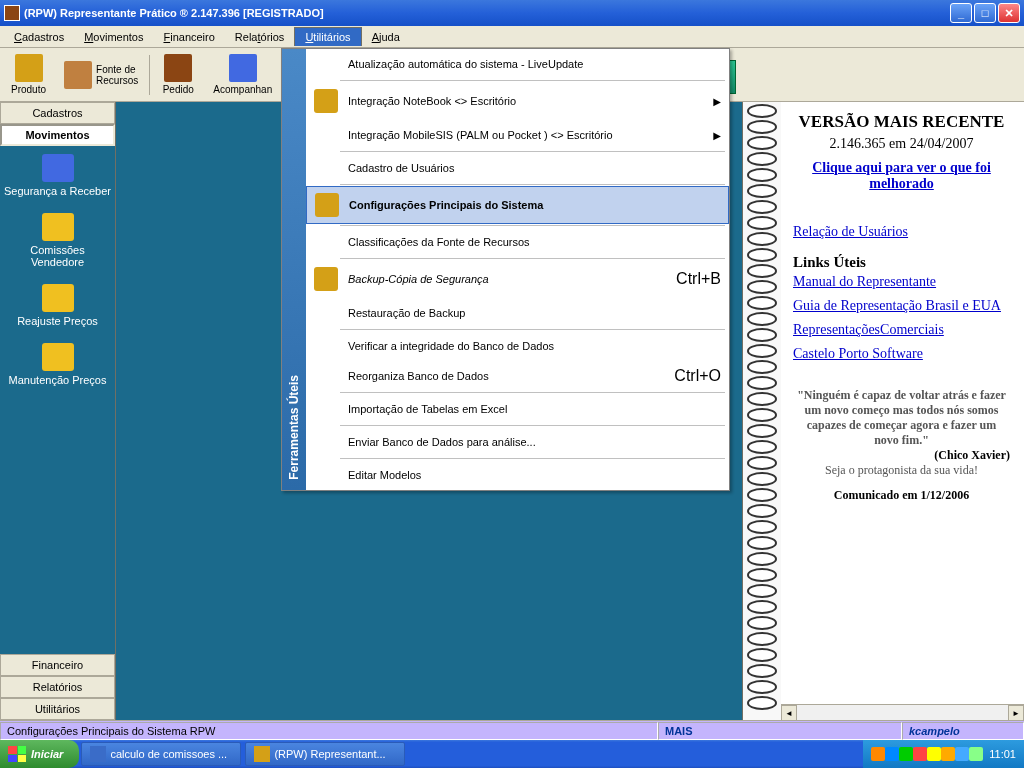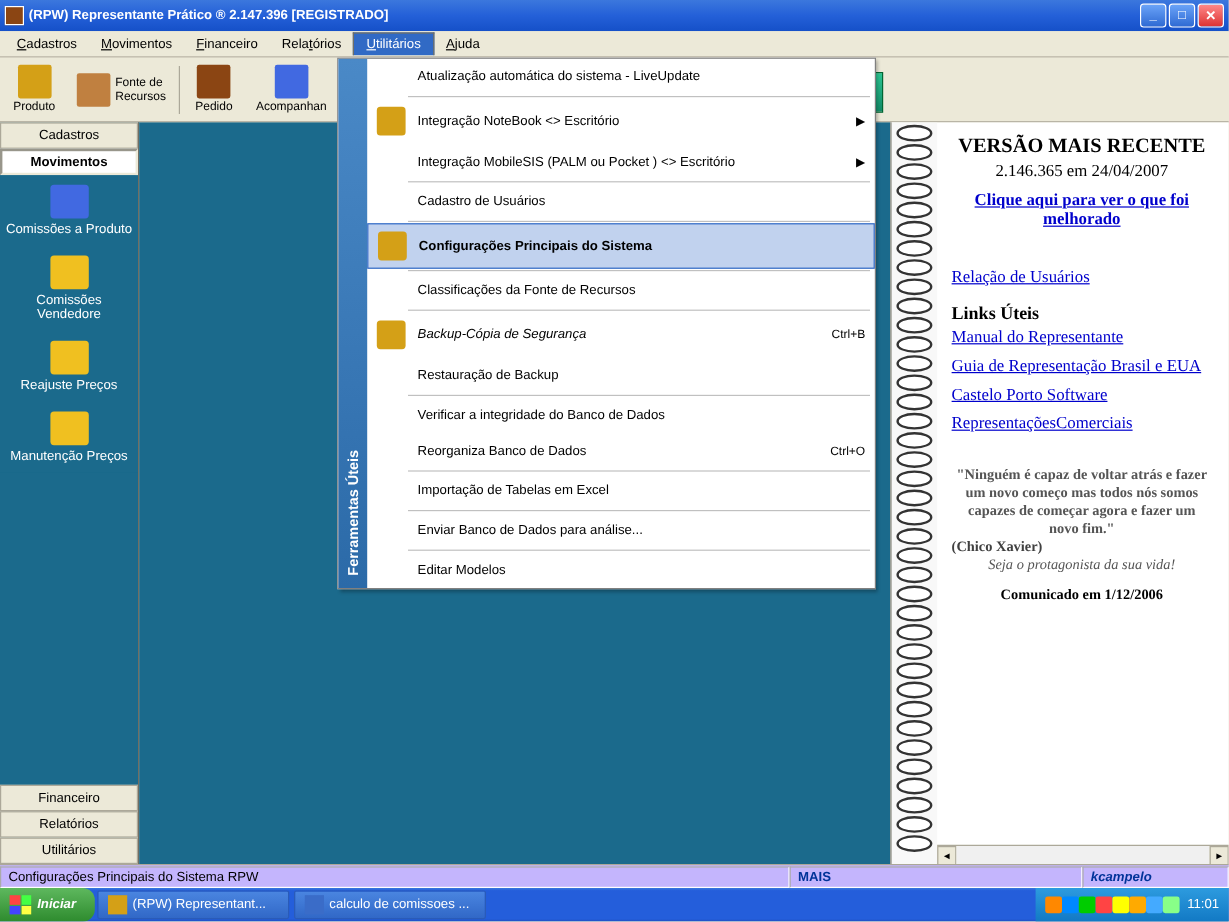--- a/index.html
+++ b/index.html
@@ -49,36 +49,36 @@
 .dropdown-sidebar { width: 24px; background: linear-gradient(to bottom,#4a89c7,#2b6aa8); display: flex; align-items: flex-end; justify-content: center; }
 .dropdown-sidebar-text { color: #fff; font-weight: bold; writing-mode: vertical-rl; transform: rotate(180deg); padding: 10px 0; font-size: 12px; }
 .dropdown-items { flex: 1; }
 .dd-item { display: flex; align-items: center; height: 30px; padding: 0 8px; cursor: default; position: relative; }
 .dd-item.tall { height: 38px; }
 .dd-item.highlighted { background: #c1d2ee; border: 1px solid #316ac5; font-weight: bold; }
 .dd-item .dd-icon { width: 24px; height: 24px; margin-right: 10px; background: transparent; }
 .dd-item .dd-icon.has { background: #d4a017; border-radius: 3px; }
 .dd-item .dd-label { flex: 1; }
 .dd-item .dd-arrow { font-size: 10px; }
-.dd-item .dd-shortcut { margin-left: auto; font-size: 10px; }
+.dd-item .dd-shortcut { margin-left: auto; font-size: 16px; }
 .dd-sep { height: 1px; margin: 1px 4px 1px 34px; border-top: 1px solid #c0c0c0; }
 
 
 .right-panel { width: 282px; background: #fff; border-left: 1px solid #716f64; position: relative; overflow: hidden; }
 .spiral { position: absolute; left: 0; top: 0; bottom: 0; width: 38px; background: #f8f8f8; }
 .spiral-ring { width: 30px; height: 14px; margin: 2px 4px; border: 2px solid #333; border-radius: 50%/50%; background: #fff; }
 .rp-content { margin-left: 44px; padding: 10px 14px 6px 6px; height: calc(100% - 16px); overflow: hidden; }
 .rp-title { font-family: 'Times New Roman', serif; font-size: 17px; font-weight: bold; text-align: center; margin-bottom: 4px; }
 .rp-ver { font-family: 'Times New Roman', serif; font-size: 14px; text-align: center; margin-bottom: 8px; }
 .rp-link { font-family: 'Times New Roman', serif; font-size: 14px; color: #0000cc; text-decoration: underline; display: block; margin-bottom: 8px; }
 .rp-link.center { text-align: center; font-weight: bold; }
 .rp-section { font-family: 'Times New Roman', serif; font-size: 15px; font-weight: bold; margin-top: 14px; margin-bottom: 3px; }
 .rp-quote { font-family: 'Times New Roman', serif; font-size: 12px; font-weight: bold; color: #555; text-align: center; margin-top: 26px; }
-.rp-quote-author { font-family: 'Times New Roman', serif; font-size: 12px; font-weight: bold; color: #404040; text-align: left; }
-.rp-quote-epilog { font-family: 'Times New Roman', serif; font-size: 12px; color: #555; text-align: center; margin-bottom: 8px; font-style: italic; }
+.rp-quote-author { font-family: 'Times New Roman', serif; font-size: 12px; font-weight: bold; color: #000000; text-align: right; }
+.rp-quote-epilog { font-family: 'Times New Roman', serif; font-size: 12px; color: #555; text-align: center; margin-bottom: 8px; }
 .rp-clients { font-family: 'Times New Roman', serif; font-size: 18px; text-align: center; margin-top: 10px; }
 .rp-comm { font-family: 'Times New Roman', serif; font-size: 12px; font-weight: bold; text-align: center; margin-top: 10px; }
 .rp-scroll { position: absolute; bottom: 0; left: 38px; right: 0; height: 16px; background: #ece9d8; border-top: 1px solid #aca899; display: flex; }
 .rp-scroll .sbtn { width: 16px; height: 16px; background: #ece9d8; border: 1px solid #aca899; display: flex; align-items: center; justify-content: center; font-size: 8px; }
 .rp-scroll .strack { flex: 1; background: #f0f0f0; }
 
 
 .statusbar { height: 20px; background: #c4b5fd; border-top: 1px solid #aca899; display: flex; align-items: center; font-size: 11px; }
 .status-cell { border: 1px inset #fff; padding: 1px 6px; height: 18px; display: flex; align-items: center; }
 .status-cell.main { flex: 1; }
@@ -142,21 +142,21 @@
 <div class="main-area">
 
   <div class="sidebar-left">
     <div class="sb-accordion-btn">Cadastros</div>
     <div class="sb-accordion-btn active">
         <b>Movimentos</b>
       </div>
     <div class="sb-items">
       <div class="sb-item">
         <div class="sicon" style="background:#4169e1"></div>
-        <span>Comissões a Produto</span>
+        <span>Segurança a Receber</span>
       </div>
       <div class="sb-item">
         <div class="sicon"></div>
         <span>Comissões Vendedore</span>
       </div>
       <div class="sb-item">
         <div class="sicon"></div>
         <span>Reajuste Preços</span>
       </div>
       <div class="sb-item">
@@ -217,22 +217,22 @@
     </div>
     <div class="rp-content">
       <div class="rp-title">VERSÃO MAIS RECENTE</div>
       <div class="rp-ver">2.146.365 em 24/04/2007</div>
       <a class="rp-link center">Clique aqui para ver o que foi melhorado</a>
       <br><br>
       <a class="rp-link">Relação de Usuários</a>
       <div class="rp-section">Links Úteis</div>
       <a class="rp-link">Manual do Representante</a>
       <a class="rp-link">Guia de Representação Brasil e EUA</a>
+      <a class="rp-link">RepresentaçõesComerciais</a>
       <a class="rp-link">Castelo Porto Software</a>
-      <a class="rp-link">RepresentaçõesComerciais</a>
       <div class="rp-quote">"Ninguém é capaz de voltar atrás e fazer um novo começo mas todos nós somos capazes de começar agora e fazer um novo fim."</div>
       <div class="rp-quote-author">(Chico Xavier)</div>
       <div class="rp-quote-epilog">Seja o protagonista da sua vida!</div>
       <div class="rp-comm">Comunicado em 1/12/2006</div>
     </div>
     <div class="rp-scroll">
       <div class="sbtn">◄</div>
       <div class="strack"></div>
       <div class="sbtn">►</div>
     </div>
@@ -322,26 +322,26 @@
   <div class="start-btn">
     <div class="flag">
         <div></div>
         <div></div>
         <div></div>
         <div></div>
       </div>
     <span>Iniciar</span>
   </div>
   <div class="task-item">
+    <div class="ticon-sm" style="background:#3a6cc8"></div>
+    <span>calculo de comissoes ...</span>
+  </div>
+  <div class="task-item">
     <div class="ticon-sm"></div>
     <span>(RPW) Representant...</span>
-  </div>
-  <div class="task-item">
-    <div class="ticon-sm" style="background:#3a6cc8"></div>
-    <span>calculo de comissoes ...</span>
   </div>
   <div class="systray">
     <div class="tray-icon" style="background:#f80"></div>
     <div class="tray-icon" style="background:#08f"></div>
     <div class="tray-icon" style="background:#0c0"></div>
     <div class="tray-icon" style="background:#f44"></div>
     <div class="tray-icon" style="background:#ff0"></div>
     <div class="tray-icon" style="background:#fa0"></div>
     <div class="tray-icon" style="background:#4af"></div>
     <div class="tray-icon" style="background:#8f8"></div>

